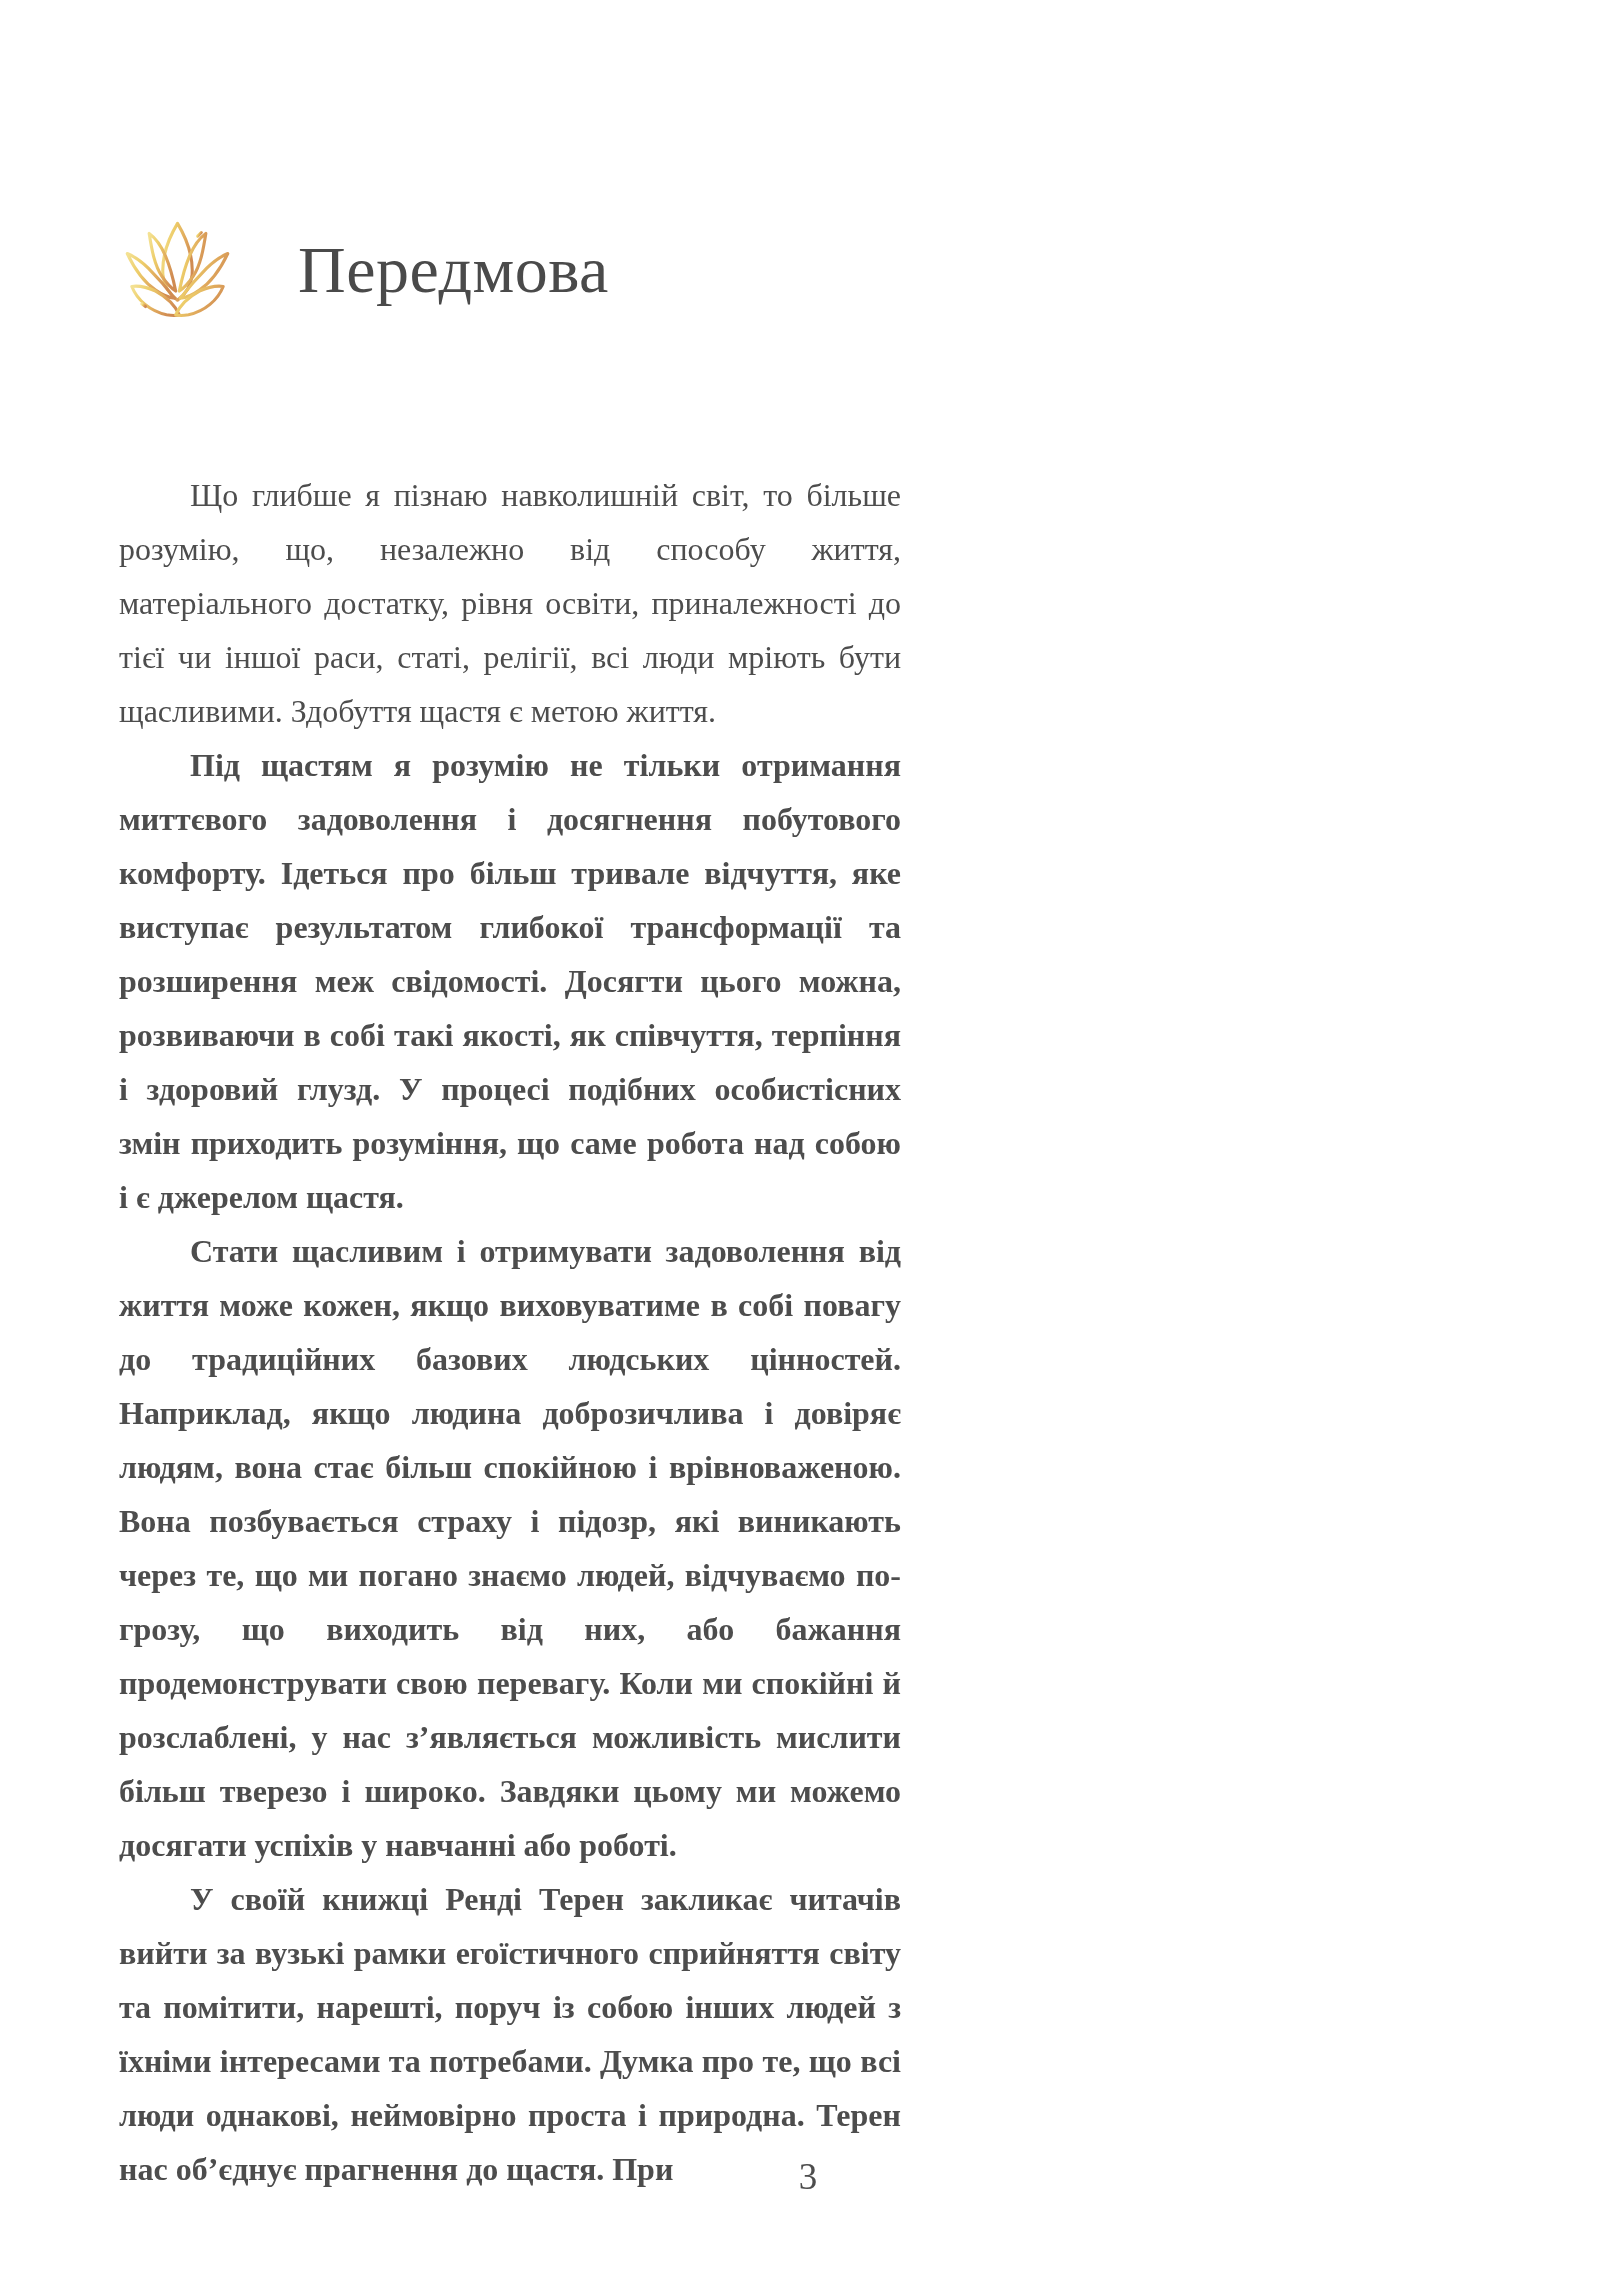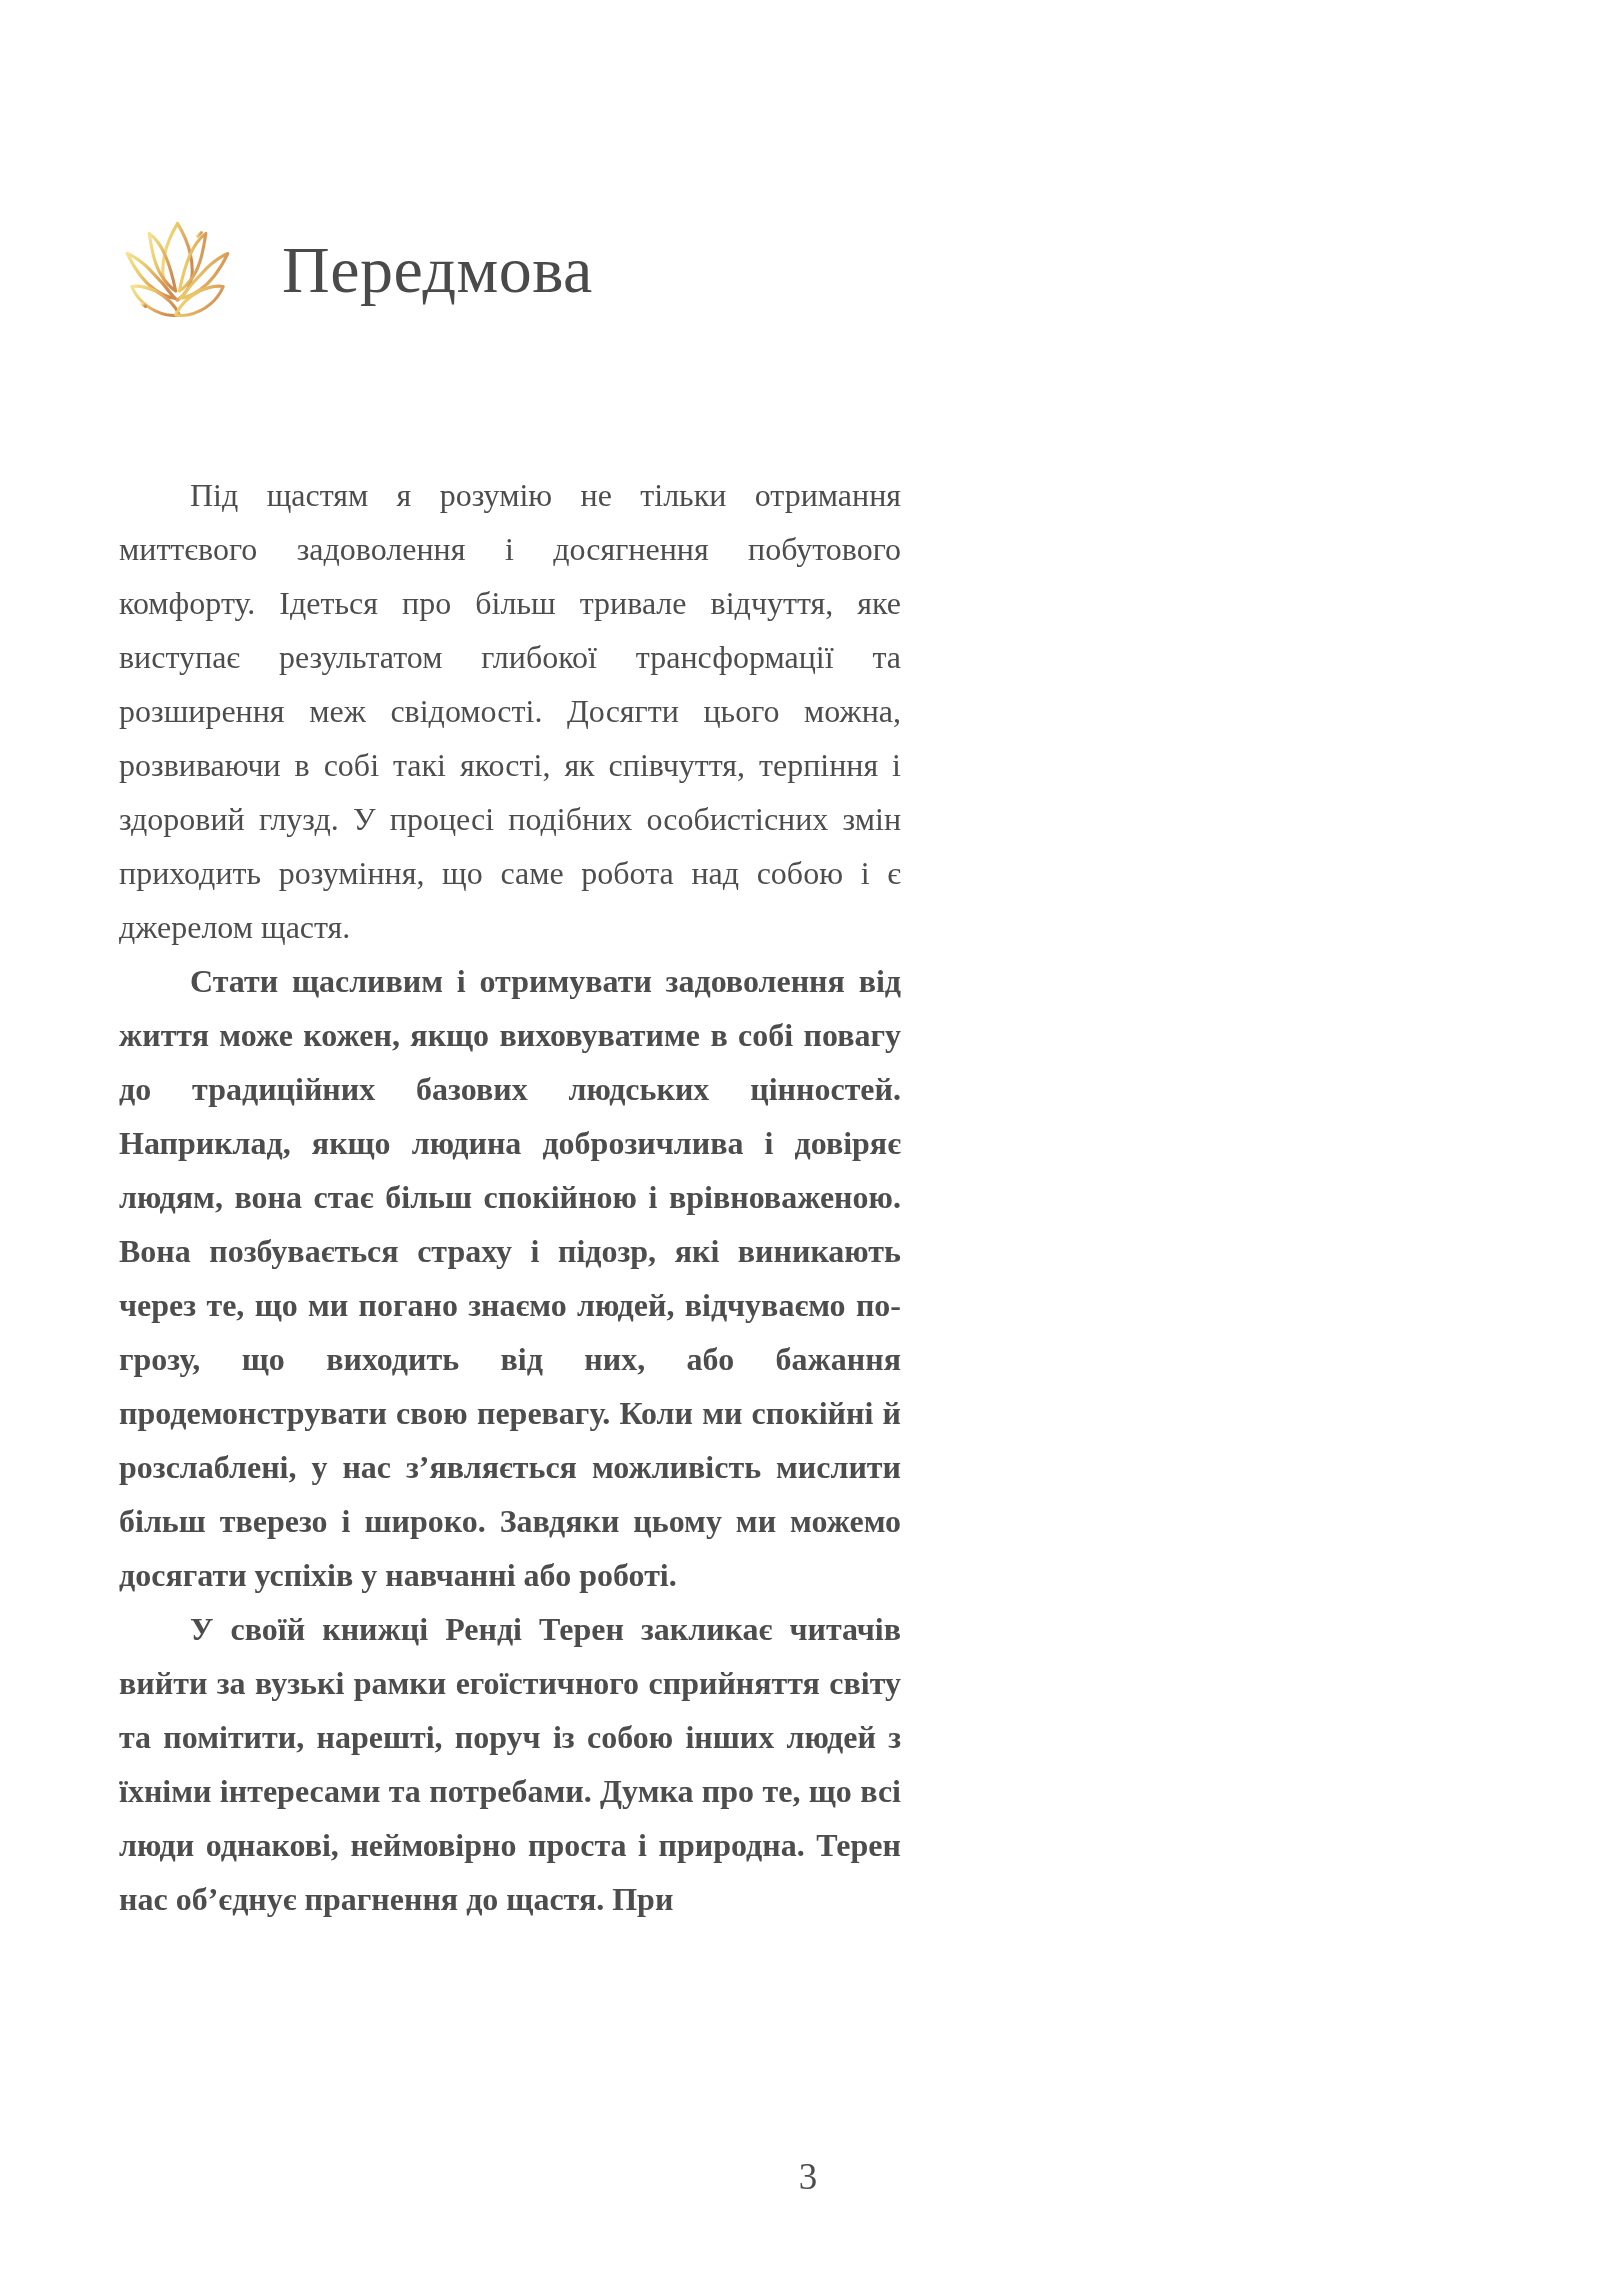--- a/index.html
+++ b/index.html
@@ -15,21 +15,21 @@
     margin: 0 auto;
     overflow: hidden;
     font-family: "Liberation Serif", "DejaVu Serif", serif;
   }
   .chapter-header {
     position: absolute;
     left: 119px;
     top: 216px;
     display: flex;
     align-items: center;
-    gap: 46px;
+    gap: 62px;
   }
   .lotus-icon {
     width: 117px;
     height: 108px;
     display: block;
     flex: 0 0 auto;
   }
   .chapter-title {
     font-size: 66px;
     line-height: 1;
@@ -107,20 +107,21 @@
           <path d="M86 22 L90 18"></path>
 
           <path d="M64 103 L64 113"></path>
         </g>
       </svg>
     </span>
     <h1 class="chapter-title">Передмова</h1>
   </div>
 
   <div class="body-text">
+    <p>Що глибше я пізнаю навколишній світ, то більше ро­зумію, що, незалежно від способу життя, матеріального до­статку, рівня освіти, приналежності до тієї чи іншої раси, статі, релігії, всі люди мріють бути щасливими. Здобуття щастя є метою життя.</p>
     <p>Під щастям я розумію не тільки отримання миттєвого задоволення і досягнення побутового комфорту. Ідеться про більш тривале відчуття, яке виступає результатом глибокої трансформації та розширення меж свідомості. Досягти цього можна, розвиваючи в собі такі якості, як співчуття, терпіння і здоровий глузд. У процесі подібних особистісних змін прихо­дить розуміння, що саме робота над собою і є джерелом щастя.</p>
     <p>Стати щасливим і отримувати задоволення від життя може кожен, якщо виховуватиме в собі повагу до традицій­них базових людських цінностей. Наприклад, якщо людина доброзичлива і довіряє людям, вона стає більш спокійною і врівноваженою. Вона позбувається страху і підозр, які вини­кають через те, що ми погано знаємо людей, відчуваємо по­грозу, що виходить від них, або бажання продемонструвати свою перевагу. Коли ми спокійні й розслаблені, у нас з’явля­ється можливість мислити більш тверезо і широко. Завдяки цьому ми можемо досягати успіхів у навчанні або роботі.</p>
     <p>У своїй книжці Ренді Терен закликає читачів вийти за вузькі рамки егоїстичного сприйняття світу та помітити, на­решті, поруч із собою інших людей з їхніми інтересами та потребами. Думка про те, що всі люди однакові, неймовірно проста і природна. Терен нас об’єднує прагнення до щастя. При</p>
   </div>
 
   <div class="page-number">3</div>
 
 </div>
 
 

